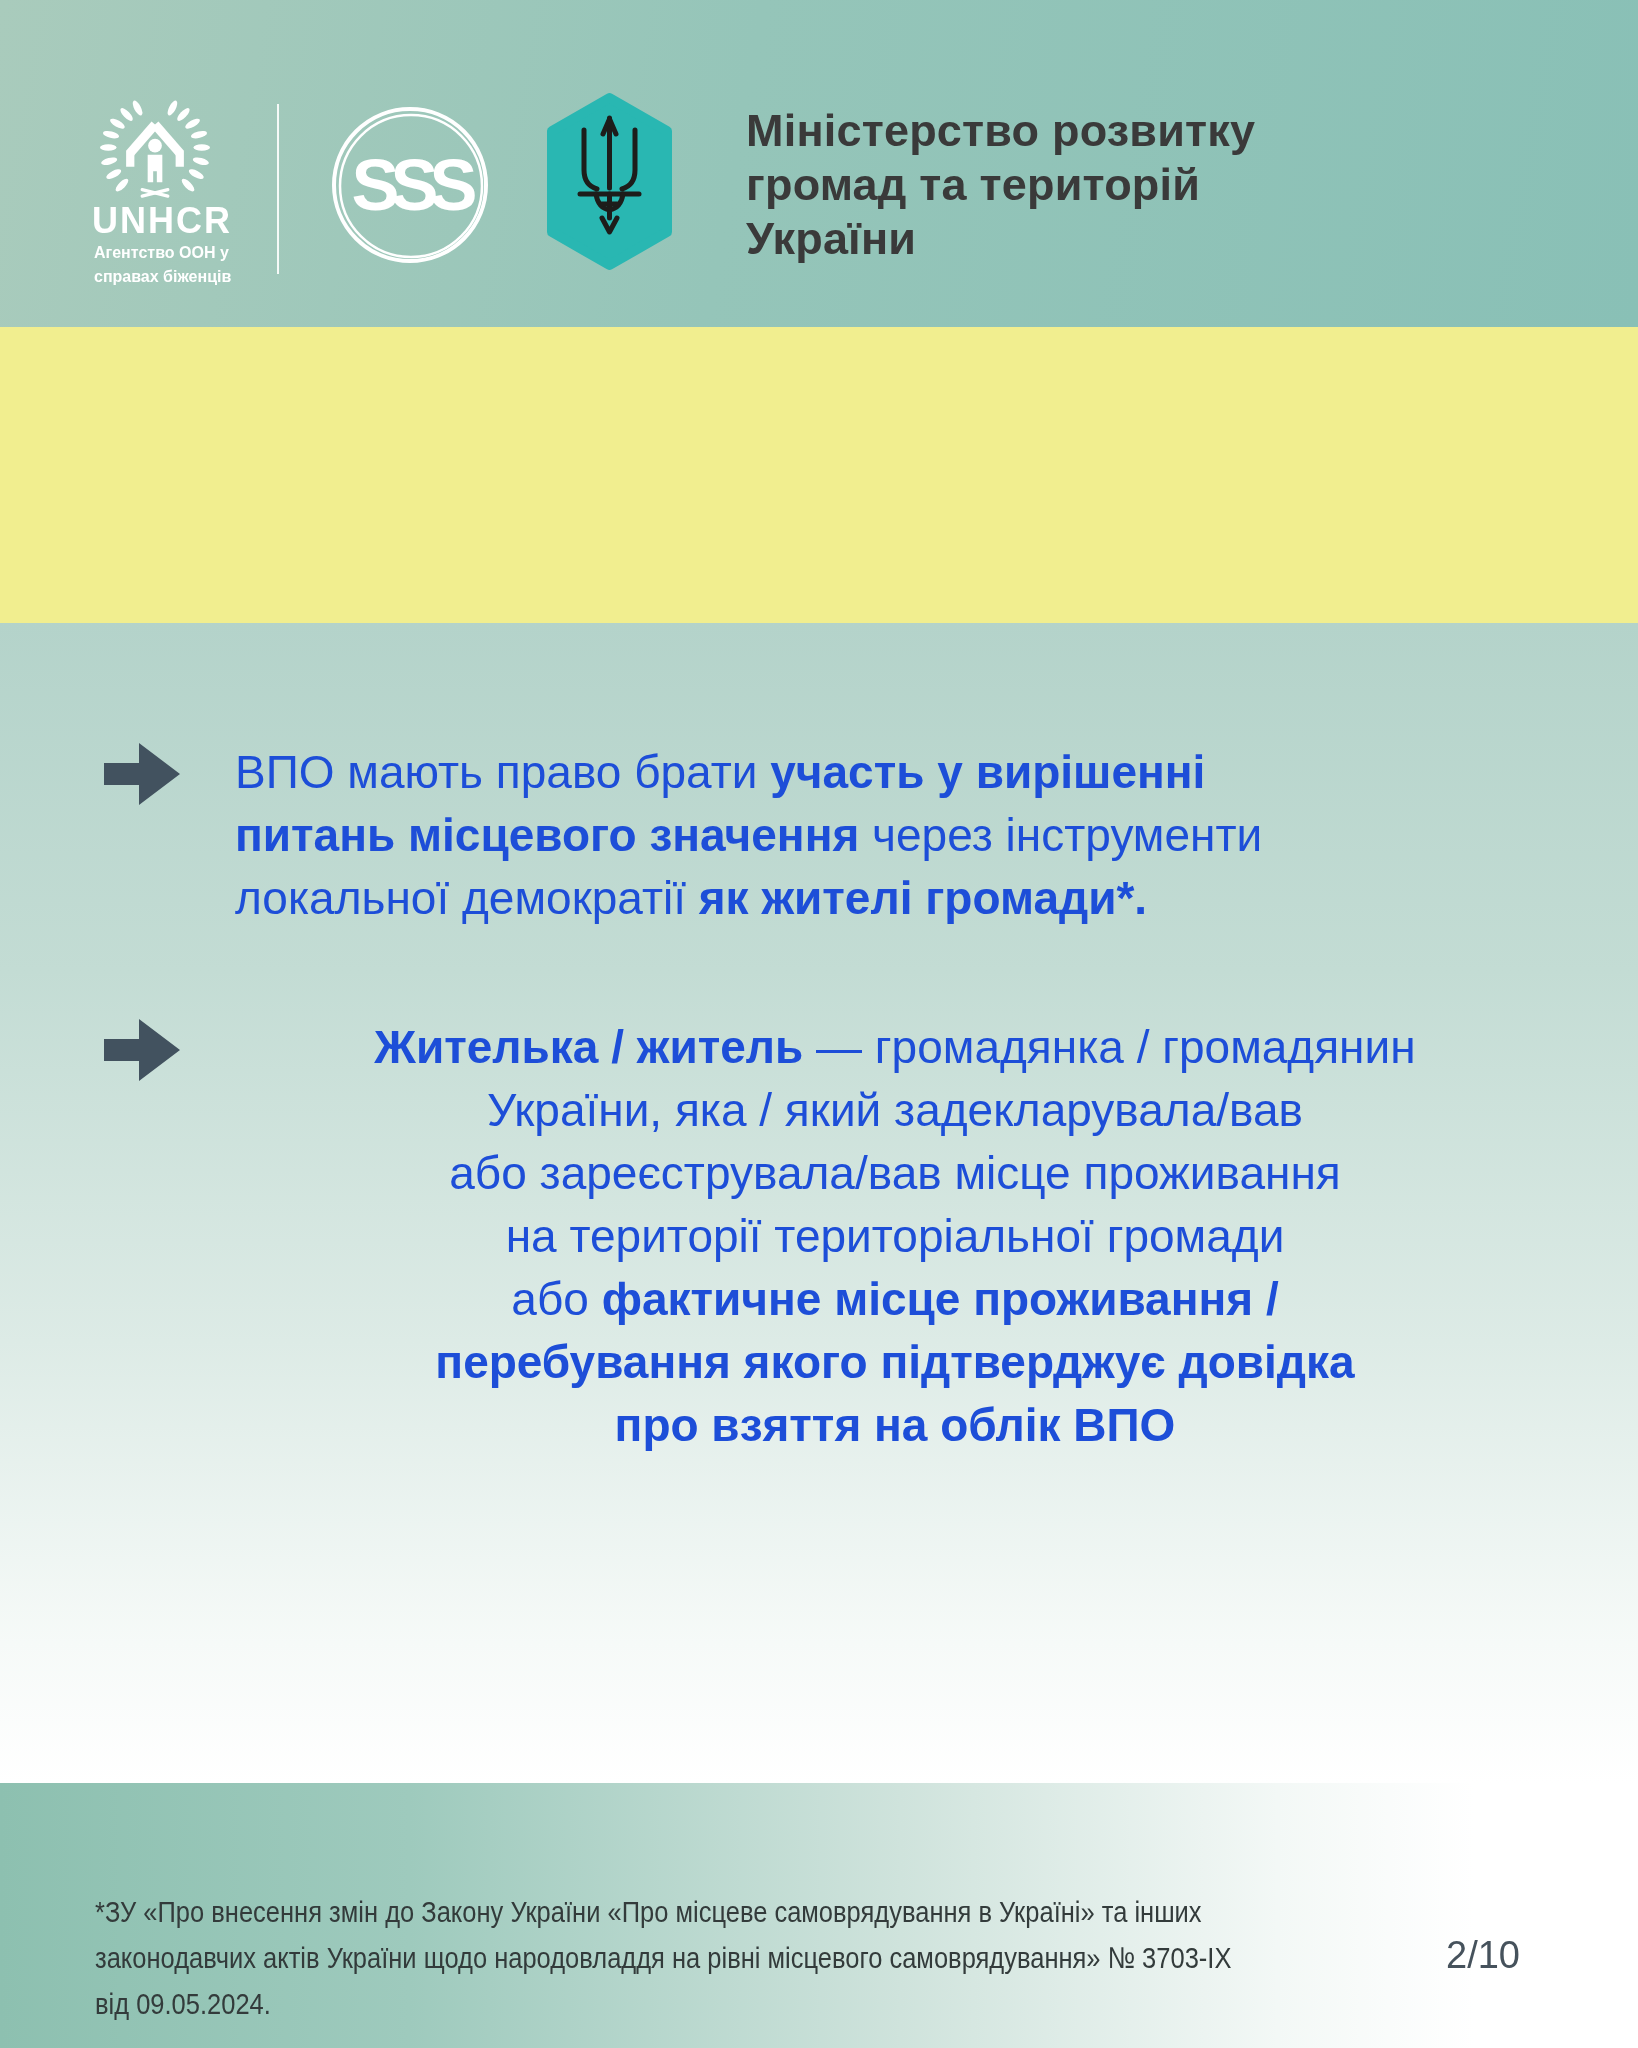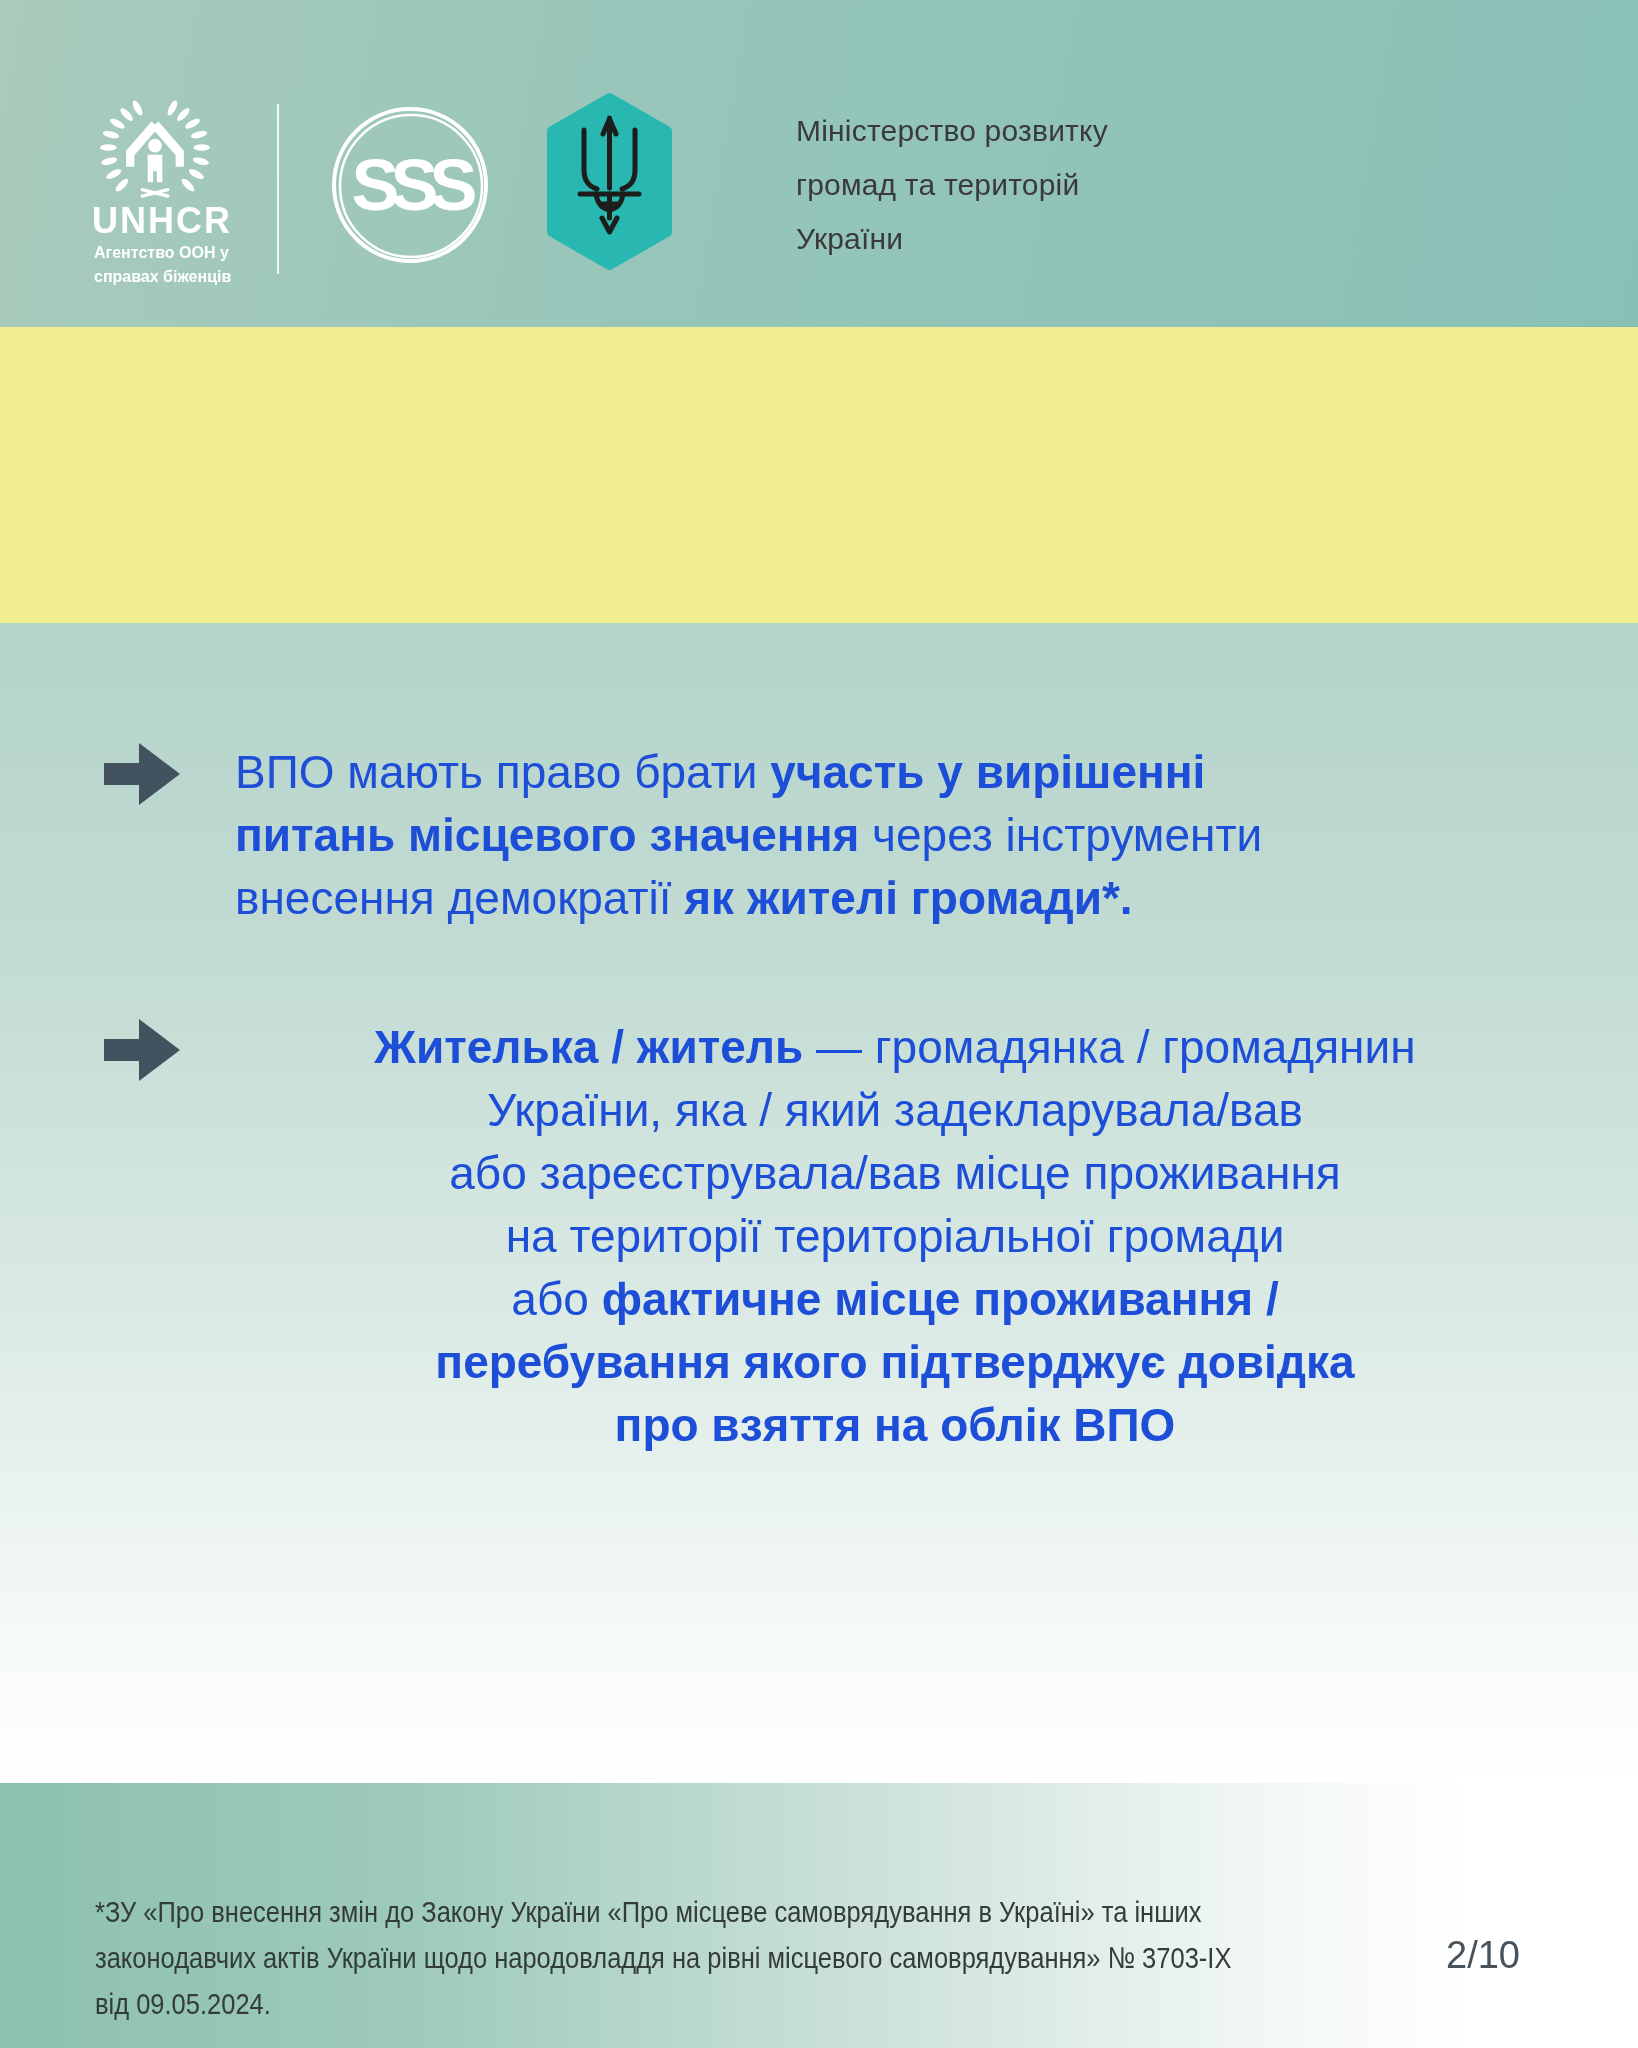--- a/index.html
+++ b/index.html
@@ -11,22 +11,22 @@
           background:linear-gradient(100deg,#a9cbbc 0%,#95c5b9 45%,#89c0b6 100%);}
   .unhcr-emblem{position:absolute;left:95px;top:98px;width:120px;height:110px;}
   .unhcr-name{position:absolute;left:92px;top:200px;width:140px;
               color:#fff;font-size:36px;font-weight:700;letter-spacing:2px;}
   .unhcr-tag{position:absolute;left:94px;top:241px;color:#fff;font-size:16px;
              font-weight:700;line-height:24px;}
   .logo-divider{position:absolute;left:277px;top:104px;width:2px;height:170px;
                 background:rgba(255,255,255,.9);}
   .sss-logo{position:absolute;left:328px;top:103px;width:165px;height:165px;}
   .ministry-emblem{position:absolute;left:546px;top:92px;width:127px;height:179px;}
-  .ministry-name{position:absolute;left:796px;top:104px;color:#3a3a3a;
-                 font-size:30px;line-height:54px;font-weight:400;letter-spacing:.2px;}
+  .ministry-name{position:absolute;left:746px;top:104px;color:#3a3a3a;
+                 font-size:45px;line-height:54px;font-weight:700;letter-spacing:.2px;}
 
   
   .title-band{position:absolute;left:0;top:327px;width:1638px;height:296px;background:#f1ee8f;}
   .title-line{position:absolute;left:95px;height:100px;white-space:nowrap;}
   .title-line span{display:inline-block;transform:scaleX(.67);transform-origin:left top;
                    font-size:94px;line-height:1;font-weight:700;color:#46566b;letter-spacing:1px;}
   .title-line.l1{top:370px;}
   .title-line.l2{top:498px;}
 
   
@@ -136,21 +136,21 @@
       <span>НА МІСЦЕВУ ПОЛІТИКУ?</span>
     </div>
   </div>
 
   <div class="body-area"></div>
 
   <svg class="arrow-icon arrow-1" viewBox="0 0 78 72">
     <polygon points="0,25 35,25 35,5 76,36 35,67 35,47 0,47" fill="#42525f"></polygon>
   </svg>
   <div class="bullet-text bullet-0">
-      <div><span>ВПО мають право брати </span><span class="bold">участь у вирішенні</span><br><span class="bold">питань місцевого значення</span><span> через інструменти</span><br><span>внесення демократії </span><span class="bold">як жителі громади*.</span></div>
+      <div><span>ВПО мають право брати </span><span class="bold">участь у вирішенні</span><br><span class="bold">питань місцевого значення</span><span> через інструменти</span><br><span>локальної демократії </span><span class="bold">як жителі громади*.</span></div>
     </div>
 
   <svg class="arrow-icon arrow-2" viewBox="0 0 78 72">
     <polygon points="0,25 35,25 35,5 76,36 35,67 35,47 0,47" fill="#42525f"></polygon>
   </svg>
   <div class="bullet-text bullet-1">
       <div><span class="bold">Жителька / житель</span><span> — громадянка / громадянин</span><br><span>України, яка / який задекларувала/вав</span><br><span>або зареєструвала/вав місце проживання</span><br><span>на території територіальної громади</span><br><span>або </span><span class="bold">фактичне місце проживання /</span><br><span class="bold">перебування якого підтверджує довідка</span><br><span class="bold">про взяття на облік ВПО</span></div>
     </div>
 
   <div class="footer">

